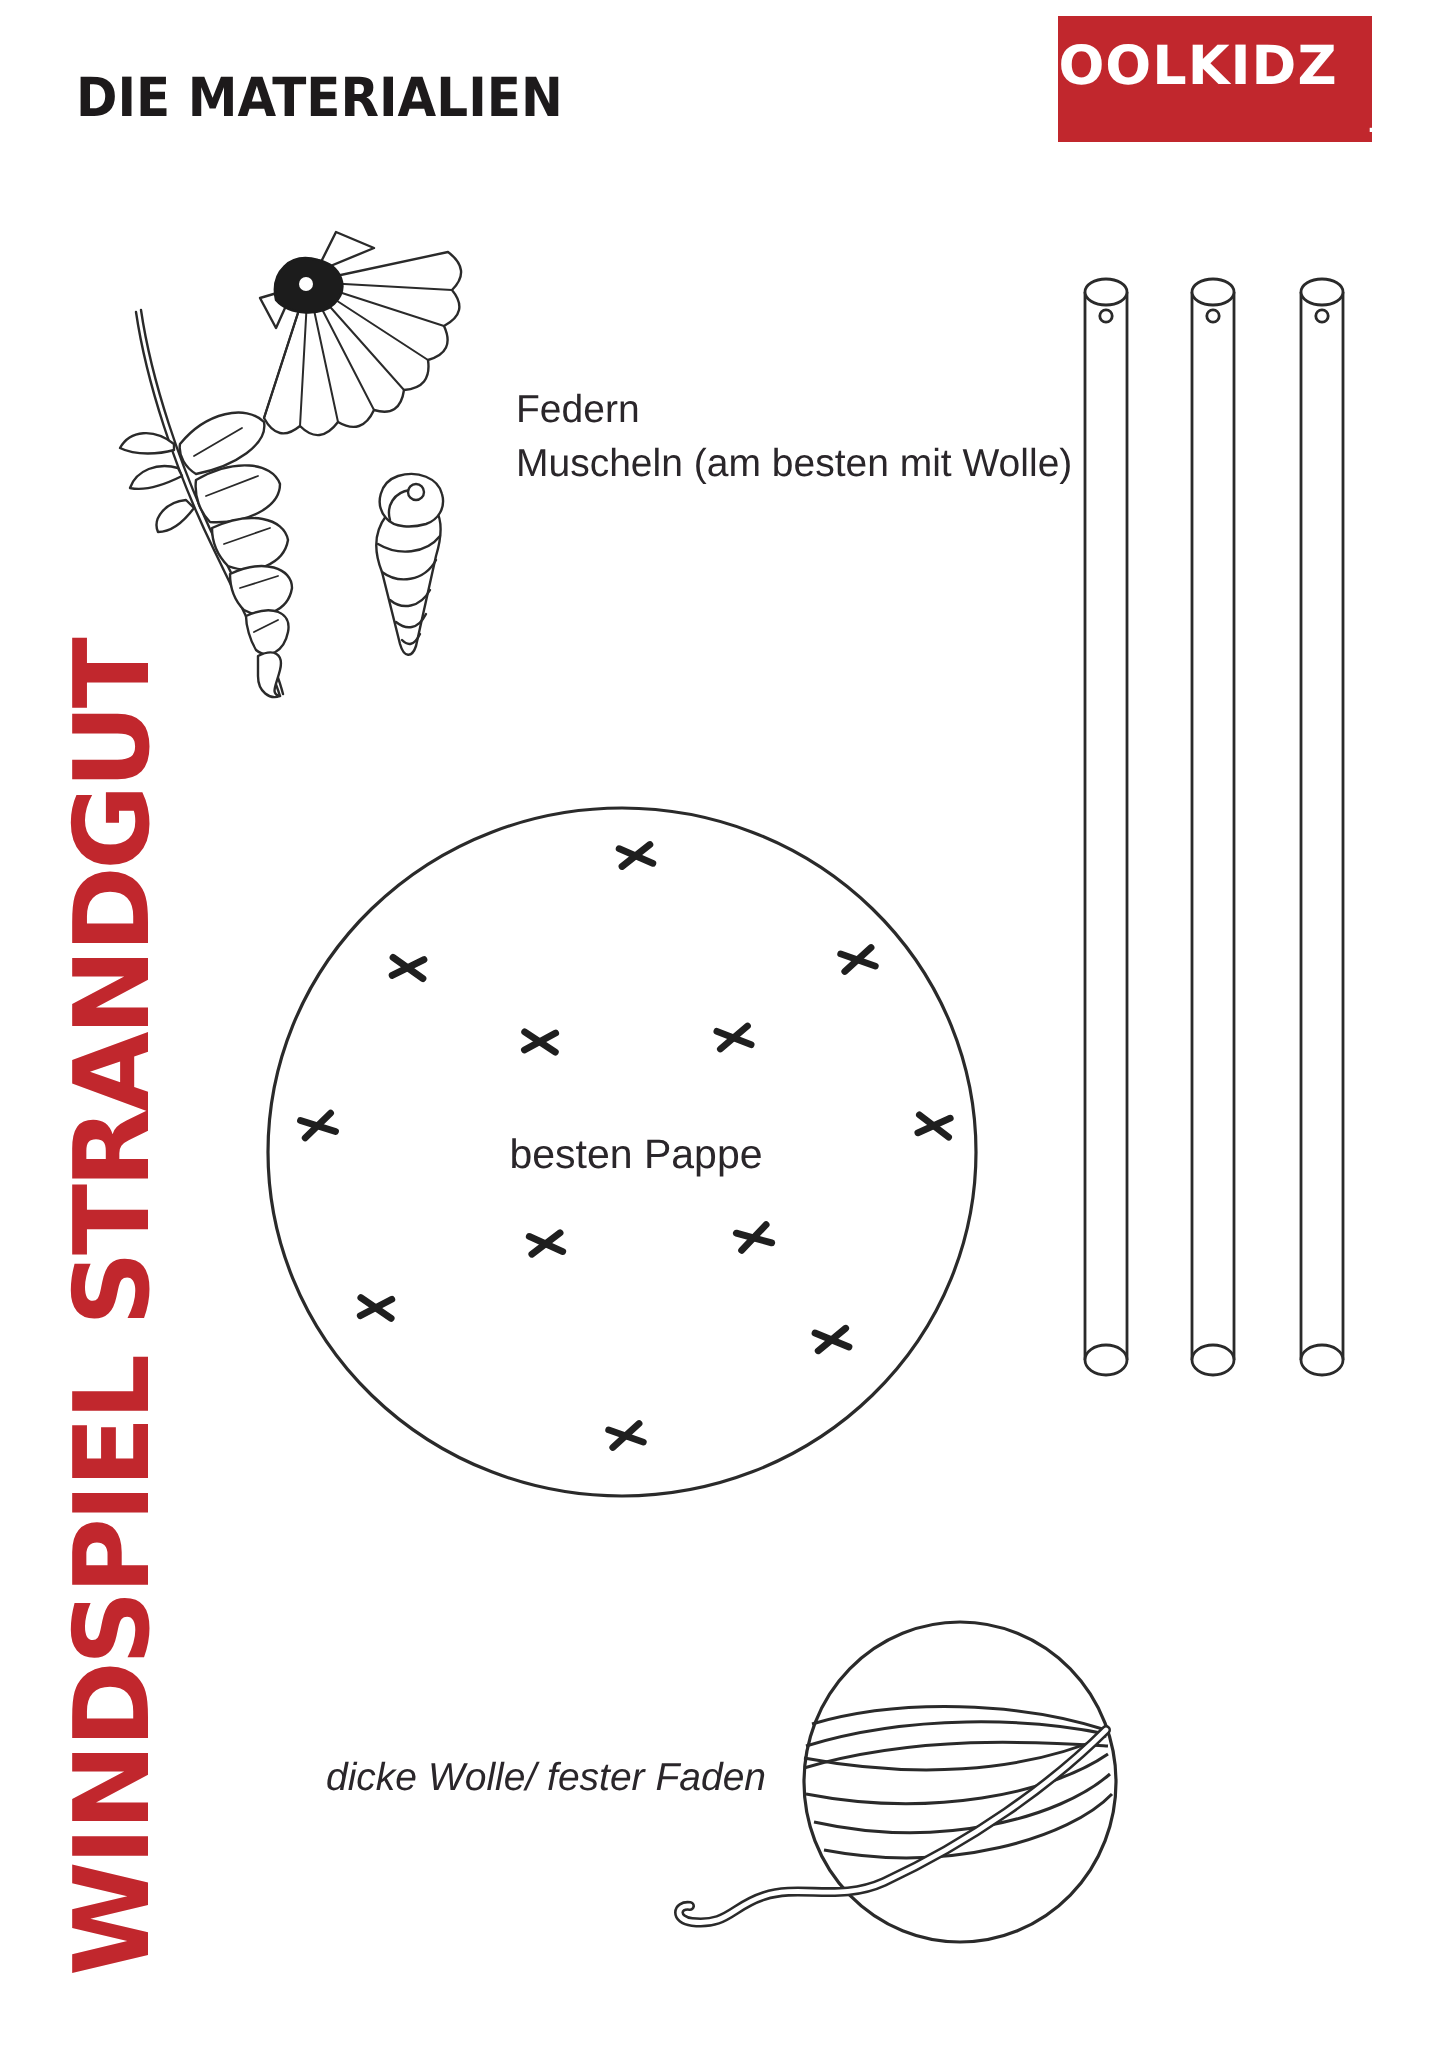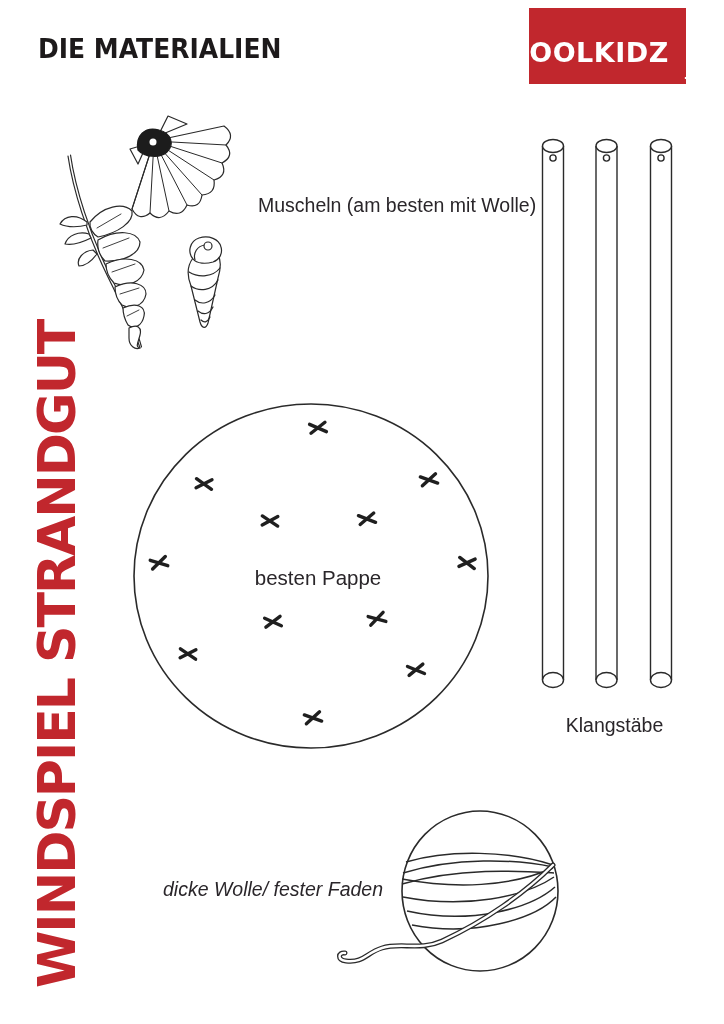--- a/index.html
+++ b/index.html
@@ -21,22 +21,22 @@
     font-weight:900;
     font-size:25px;
     letter-spacing:0px;
     color:#1d1a1b;
     transform:scaleY(1.08);
     transform-origin:left top;
     white-space:nowrap;
   }
   
   .logo{
-    left:529px;top:8px;width:157px;height:76px;
-    display:flex;align-items:center;justify-content:center;
+    left:529px;top:8px;width:157px;height:63px;
+    display:flex;align-items:flex-start;justify-content:center;
     padding-top:12px;box-sizing:border-box;
   }
   .logo .wordmark{
     font-family:"DejaVu Sans", sans-serif;
     font-weight:900;font-size:27px;letter-spacing:0.5px;
     line-height:1;
   }
   .logo .tld{
     font-family:"DejaVu Sans", sans-serif;
     font-weight:900;font-size:11px;letter-spacing:0.5px;
@@ -131,20 +131,21 @@
         <path d="M154,162 C164,168 178,167 185,158"></path>
         <path d="M156,176 C164,182 177,181 183,170"></path>
         <path d="M160,190 C166,195 175,194 180,185"></path>
         <path d="M163,201 C168,205 174,205 178,197"></path>
         <path d="M166,210 C169,213 172,213 175,207"></path>
       </g>
     </g>
   </svg>
 
   <div class="abs label beach-lines">
+    <div>Federn</div>
     <div>Muscheln (am besten mit Wolle)</div>
   </div>
 
   <svg class="abs" style="left:128px;top:398px;" width="370" height="360" viewBox="0 0 370 360">
     <defs>
       <g id="xm" stroke="#1f1f1f" stroke-width="3.4" stroke-linecap="round">
         <line x1="-8" y1="-4.5" x2="8" y2="4.5"></line>
         <line x1="-7.5" y1="4.5" x2="7.5" y2="-5"></line>
       </g>
     </defs>
@@ -184,21 +185,20 @@
       </g>
       <g>
         <line x1="115.5" y1="18" x2="115.5" y2="552" fill="none"></line>
         <line x1="136.5" y1="18" x2="136.5" y2="552" fill="none"></line>
         <ellipse cx="126" cy="552" rx="10.5" ry="7.5"></ellipse>
         <ellipse cx="126" cy="18" rx="10.5" ry="6.5"></ellipse>
         <circle cx="126" cy="30" r="3.1"></circle>
       </g>
     </g>
   </svg>
-  <div class="abs label rods-label">Klangstäbe</div>
 
   <svg class="abs" style="left:330px;top:805px;" width="240" height="170" viewBox="0 0 240 170">
     <g>
       <ellipse cx="150" cy="86" rx="78" ry="80" fill="#fff" stroke="#2a2a2a" stroke-width="1.6"></ellipse>
       <g fill="none" stroke="#2a2a2a" stroke-width="1.5">
         <path d="M76,57 C120,44 180,46 223,60"></path>
         <path d="M73,68 C125,52 185,54 223,62"></path>
         <path d="M72,79 C130,62 190,66 224,68"></path>
         <path d="M72,74 C125,84 180,82 223,63"></path>
         <path d="M73,92 C135,104 195,92 224,72"></path>

